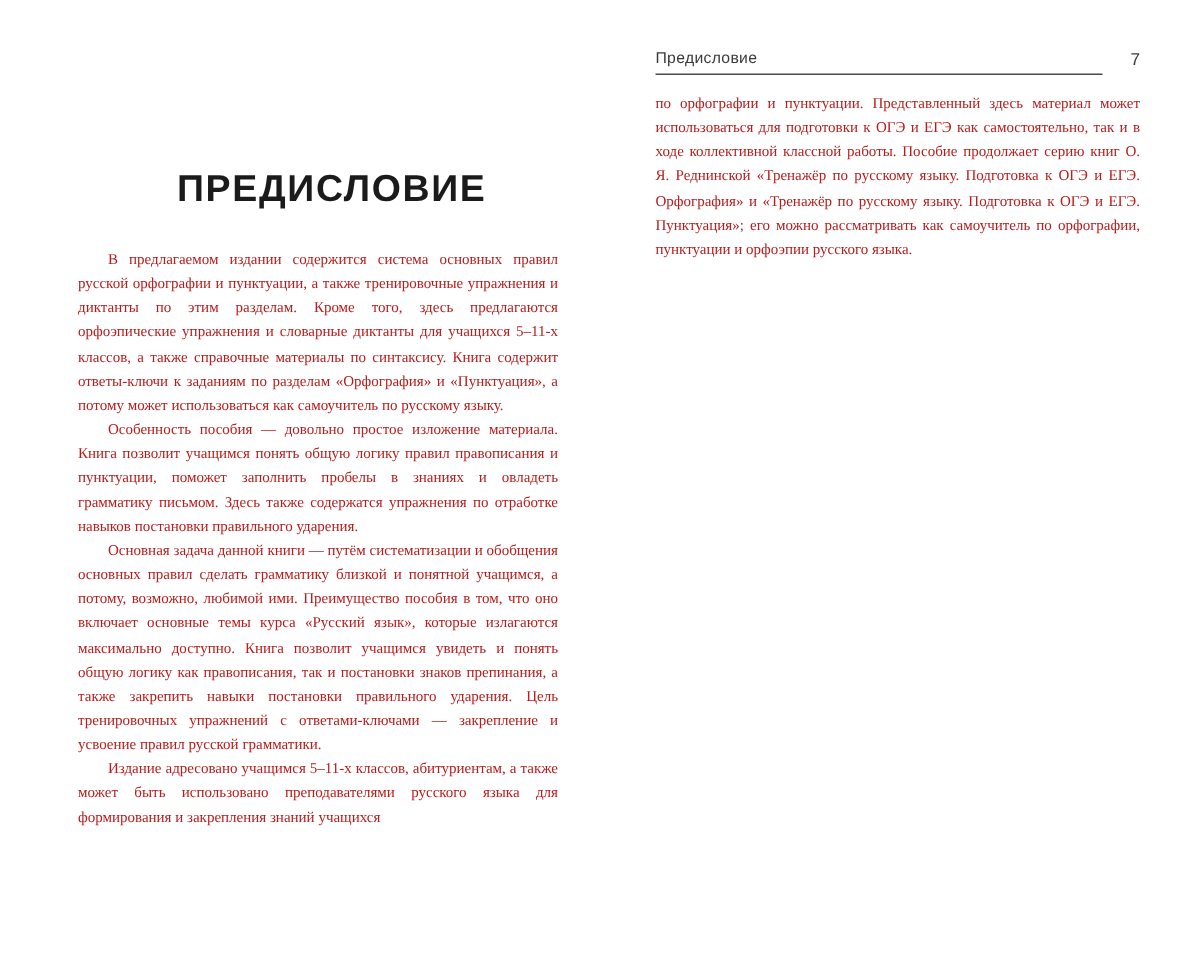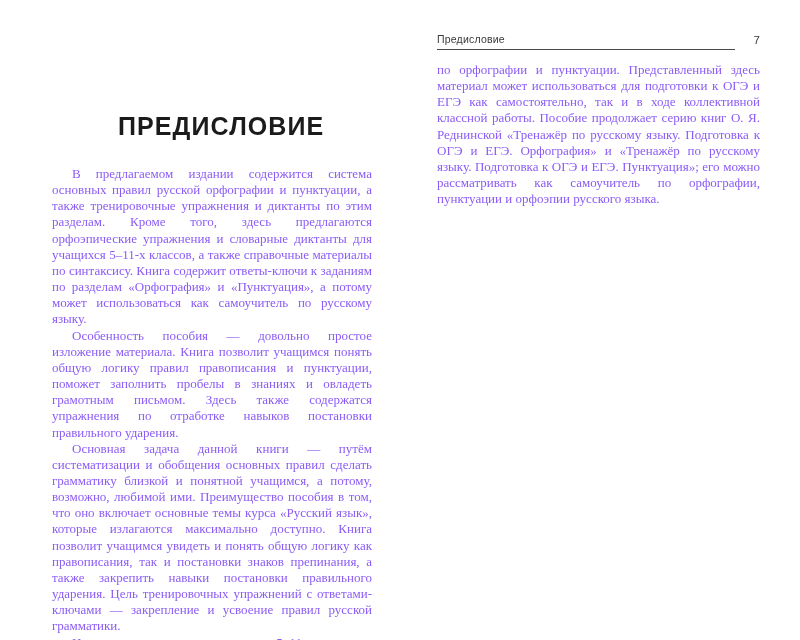--- a/index.html
+++ b/index.html
@@ -95,42 +95,42 @@
     left: 0;
     top: 62px;
     width: 323px;
   }
 
   
   .para {
     margin: 0;
     text-align: justify;
     text-justify: inter-word;
-    font-size: 13px;
+    font-size: 10px;
     line-height: 16.15px;
     text-indent: 20px;
-    color: #8b5cf6;
+    color: #b91c1c;
     hyphens: manual;
     -webkit-hyphens: manual;
   }
   .para + .para { margin-top: 0; }
   .para.noindent { text-indent: 0; }
 </style>
 </head>
 <body>
 
 <div class="spread">
 
   <div class="page-left">
 
     <div class="chapter-title">ПРЕДИСЛОВИЕ</div>
 
     <div class="body-left">
       <p class="para">В предлагаемом издании содержится система основных правил русской орфографии и пунктуации, а также тренировочные упражнения и диктанты по этим разделам. Кроме того, здесь предлагаются орфоэпические упражнения и словарные диктанты для учащихся 5–11-х классов, а также справочные материалы по синтаксису. Книга содержит ответы-ключи к заданиям по разделам «Орфография» и «Пунктуация», а потому может использоваться как самоучитель по русскому языку.</p>
-      <p class="para">Особенность пособия — довольно простое изложение материала. Книга позволит учащимся понять общую логику правил правописания и пунктуации, поможет заполнить пробелы в знаниях и овладеть грамотным письмом. Здесь также содержатся упражнения по отработке навыков постановки правильного ударения.</p>
+      <p class="para">Особенность пособия — довольно простое изложение материала. Книга позволит учащимся понять общую логику правил правописания и пунктуации, поможет заполнить пробелы в знаниях и овладеть грамматику письмом. Здесь также содержатся упражнения по отработке навыков постановки правильного ударения.</p>
       <p class="para">Основная задача данной книги — путём систематизации и обобщения основных правил сделать грамматику близкой и понятной учащимся, а потому, возможно, любимой ими. Преимущество пособия в том, что оно включает основные темы курса «Русский язык», которые излагаются максимально доступно. Книга позволит учащимся увидеть и понять общую логику как правописания, так и постановки знаков препинания, а также закрепить навыки постановки правильного ударения. Цель тренировочных упражнений с ответами-ключами — закрепление и усвоение правил русской грамматики.</p>
       <p class="para">Издание адресовано учащимся 5–11-х классов, абитуриентам, а также может быть использовано преподавателями русского языка для формирования и закрепления знаний учащихся</p>
     </div>
   </div>
 
   <div class="page-right">
 
     <div class="running-head">
       <div class="running-head-title">Предисловие</div>
       <div class="running-head-rule"></div>

